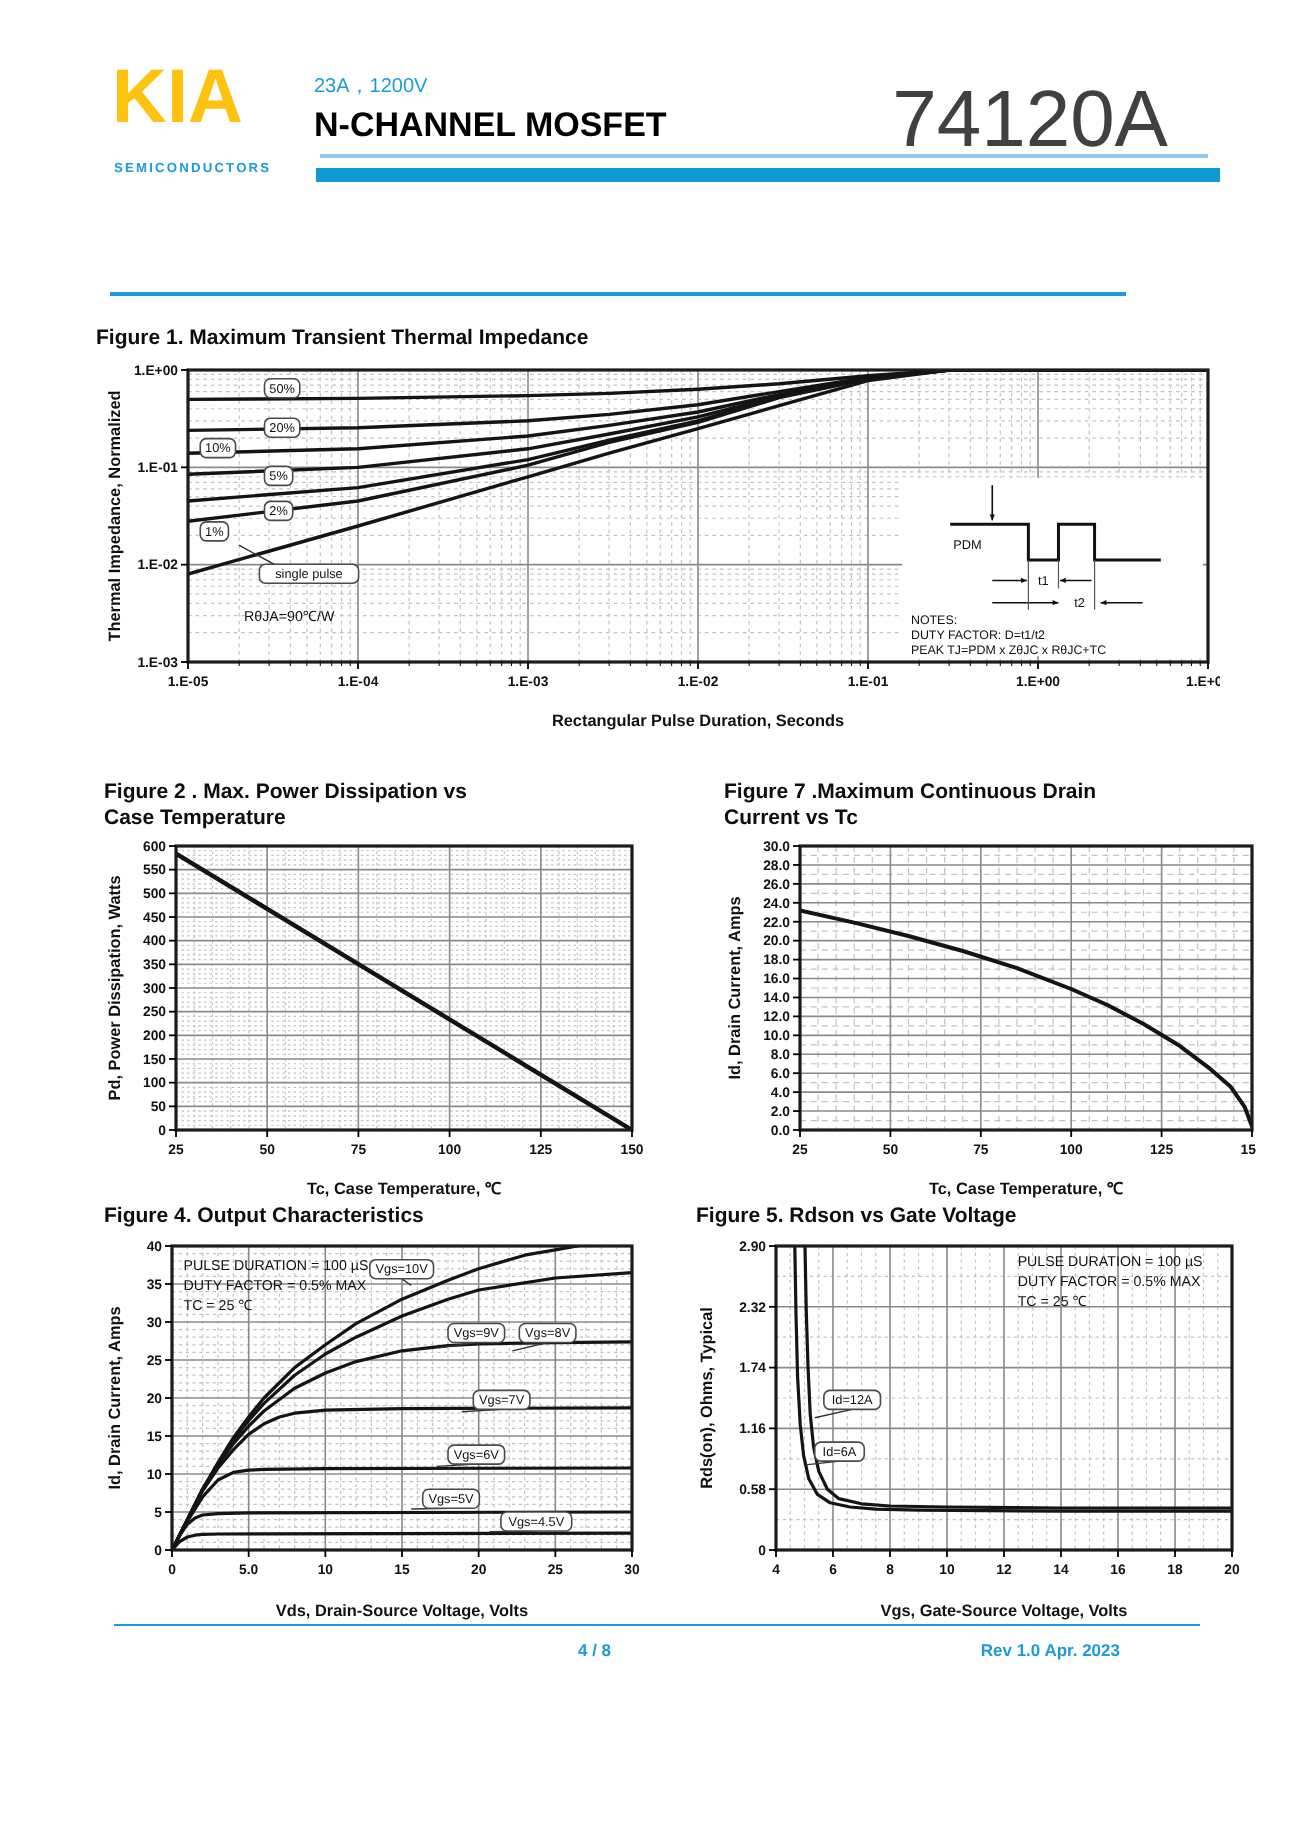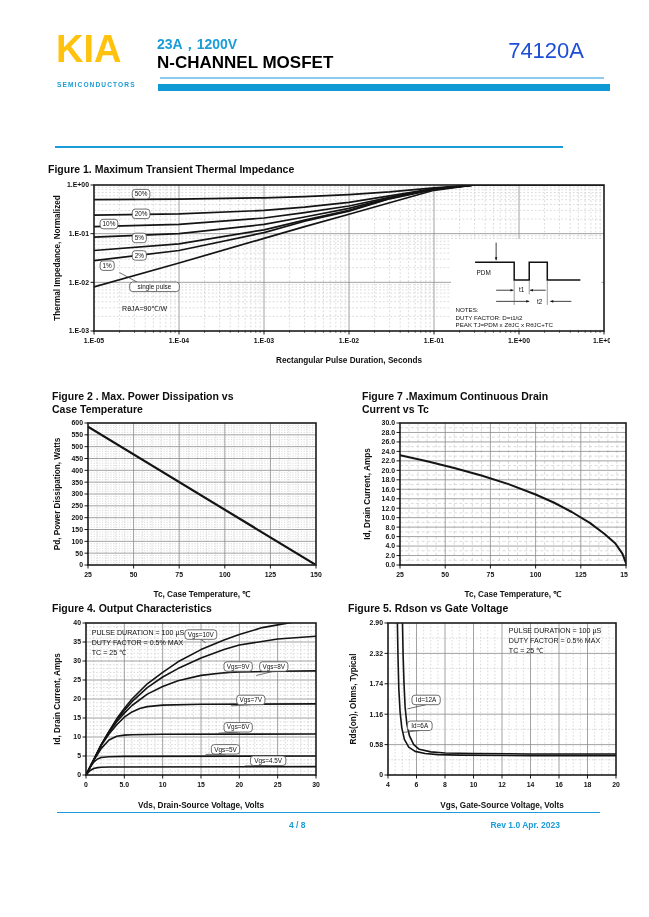--- a/index.html
+++ b/index.html
@@ -3,23 +3,23 @@
 <meta charset="utf-8">
 <style>
   html,body{margin:0;padding:0;background:#ffffff;}
   .page{position:relative;width:628px;height:917px;background:#fff;overflow:hidden;
         font-family:"Liberation Sans",sans-serif;}
   
   .logo-kia{position:absolute;left:56px;top:30px;font-size:38px;font-weight:bold;
             color:#ffc20e;letter-spacing:0;line-height:1;}
   .logo-sub{position:absolute;left:57px;top:81px;font-size:6.6px;font-weight:bold;
             color:#1a9cd8;letter-spacing:1.1px;}
-  .sub1{position:absolute;left:157px;top:36px;font-size:14px;font-weight:bold;color:#1a9cd8;}
+  .sub1{position:absolute;left:157px;top:36px;font-size:10px;font-weight:normal;color:#1a9cd8;}
   .sub2{position:absolute;left:157px;top:53px;font-size:17px;font-weight:bold;color:#000000;}
-  .part-number{position:absolute;right:44px;top:40px;font-size:22px;color:#1d4ed8;line-height:1;}
+  .part-number{position:absolute;right:44px;top:40px;font-size:40px;color:#404040;line-height:1;}
   .hdr-thin{position:absolute;left:160px;top:77px;width:444px;height:1.5px;background:#8ccbec;}
   .hdr-bar{position:absolute;left:158px;top:84px;width:452px;height:6.5px;background:#0f99d5;}
   
   .section-title{position:absolute;left:56px;top:124px;font-size:13.5px;font-weight:bold;color:#1a9cd8;}
   .section-underline{position:absolute;left:55px;top:146px;width:508px;height:1.5px;background:#1a9cd8;}
   
   .fig-title{font-size:10.5px;font-weight:bold;color:#0d0d0d;line-height:1.25;}
   .fig1-wrap{position:absolute;left:48px;top:163px;width:570px;}
   .fig1-wrap svg{display:block;margin:4px 0 0 4px;}
   .fig-row{position:absolute;left:52px;display:flex;gap:14px;}

